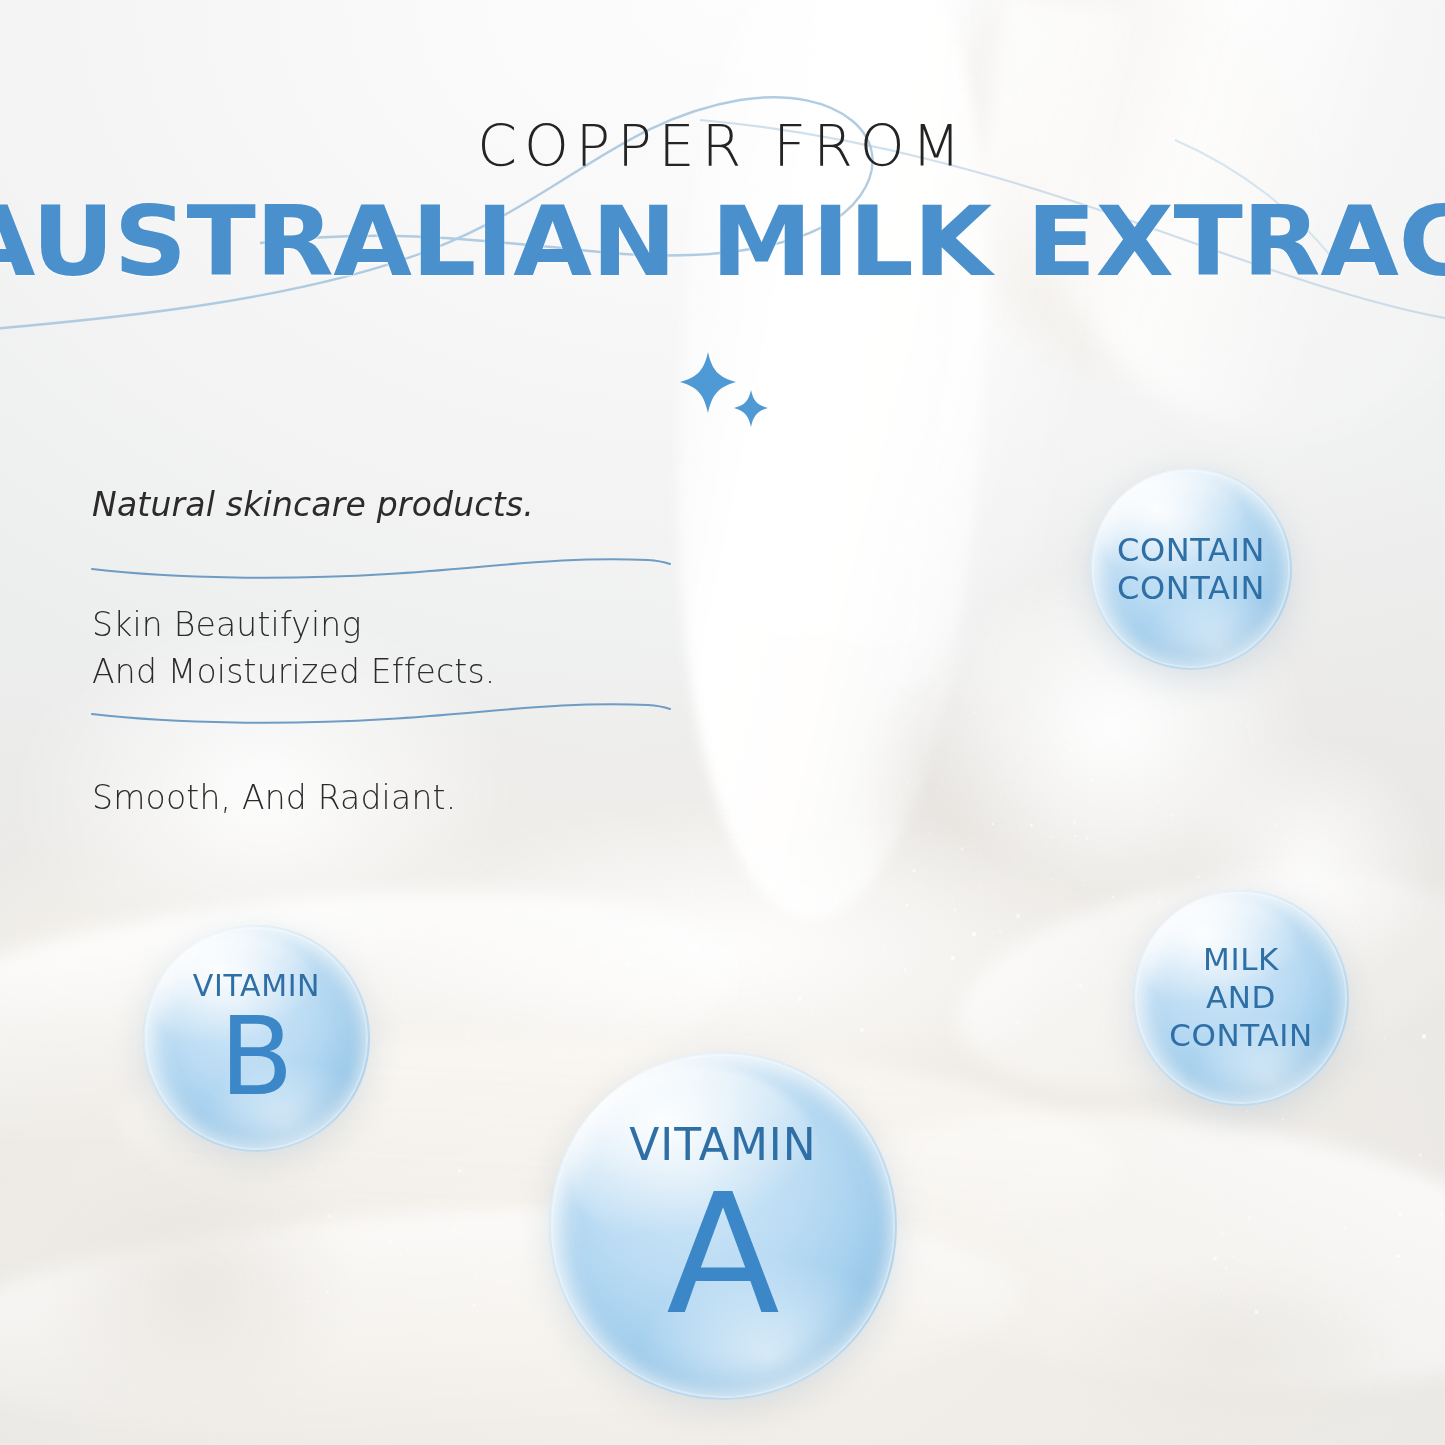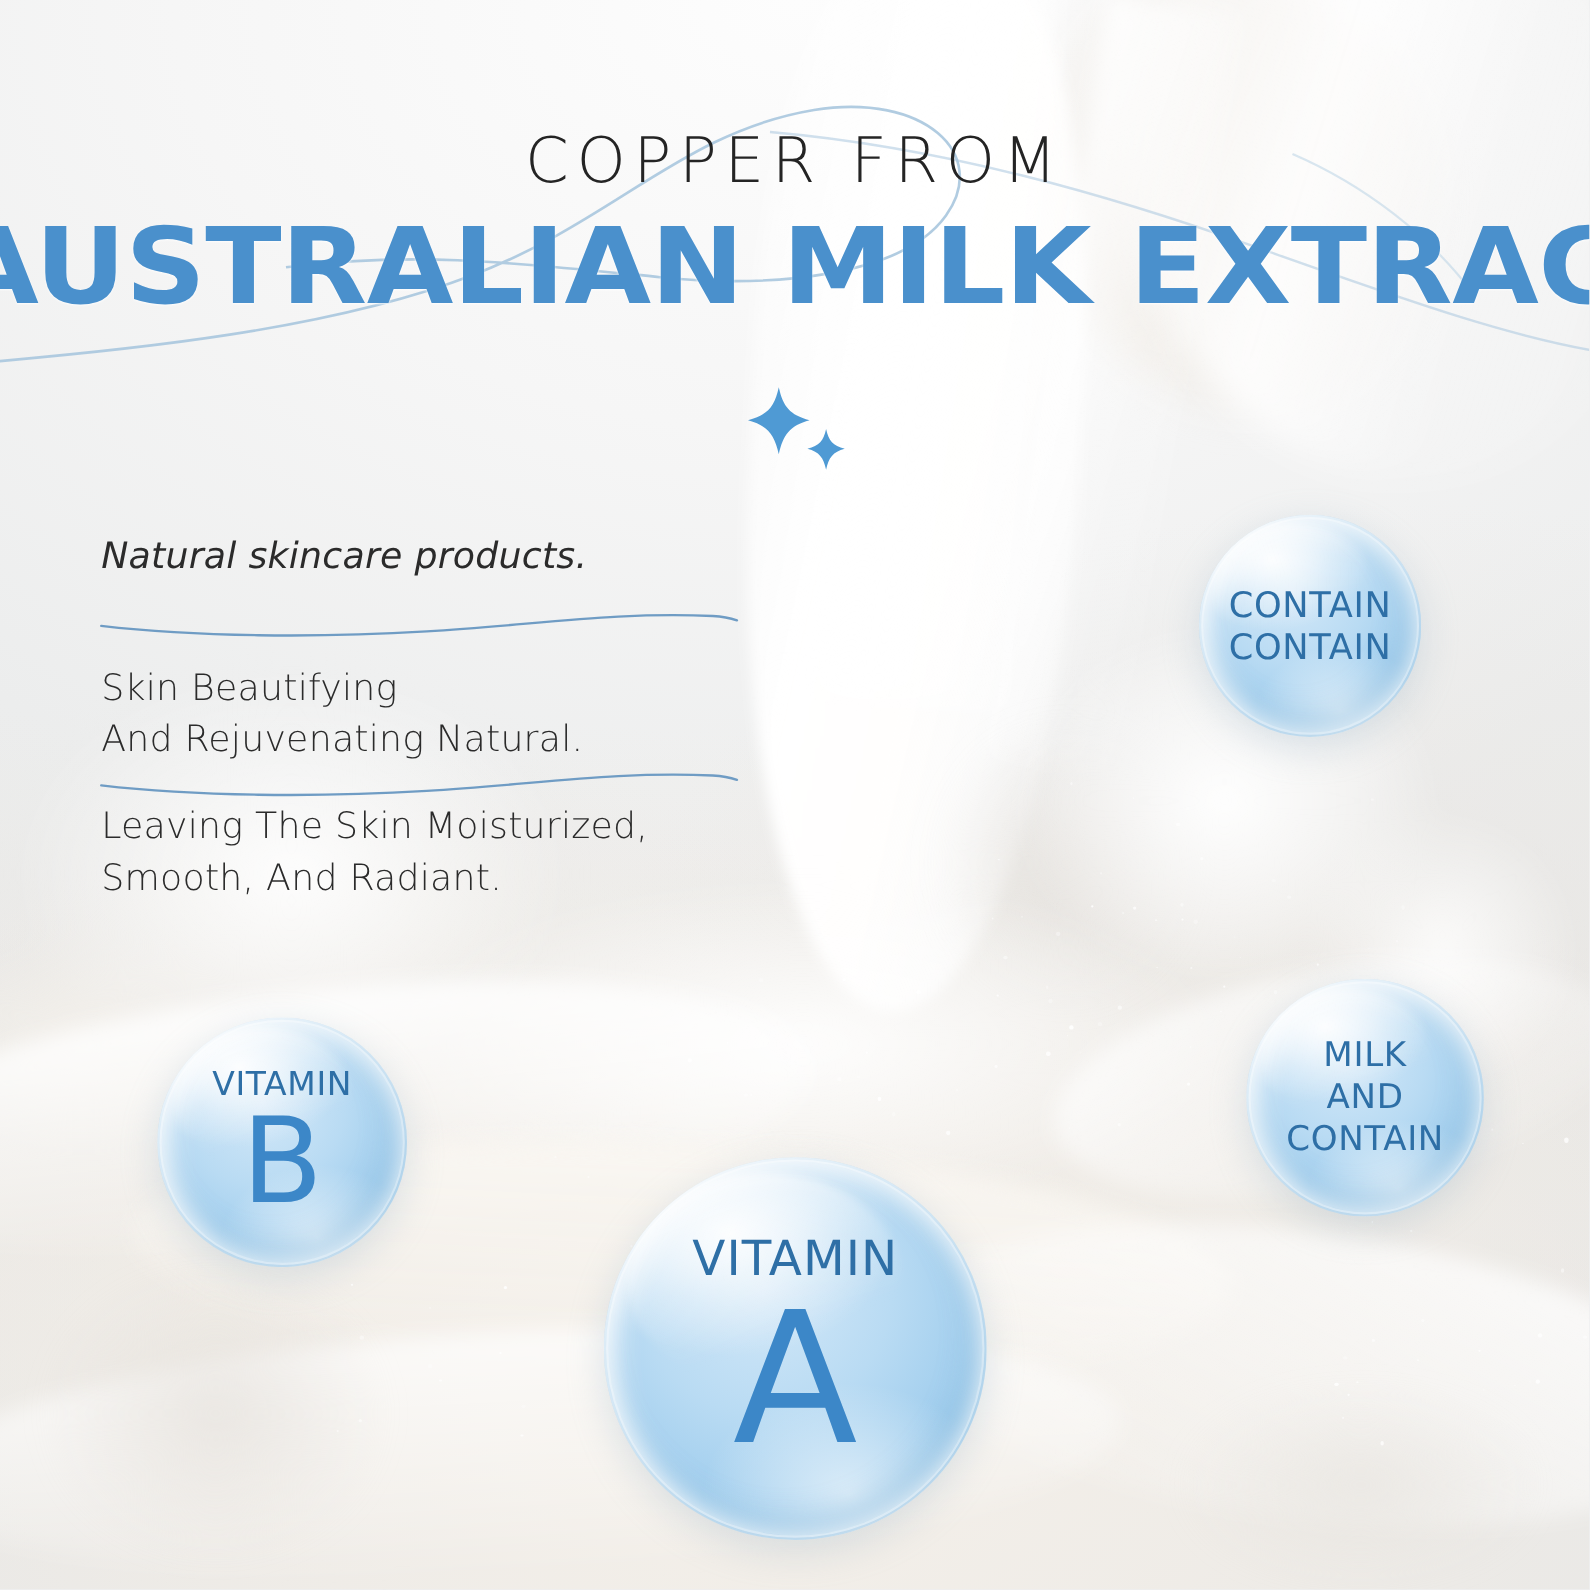--- a/index.html
+++ b/index.html
@@ -352,29 +352,29 @@
 
   <div class="copy">
     <p class="blk1">Natural skincare products.</p>
 
     <svg class="divider div1" viewBox="0 0 585 34" fill="none">
       <path d="M4 21 C 90 31, 200 32, 300 26 C 400 20, 470 8, 560 12 C 568 12.5, 576 14, 582 16" stroke="#6f9cc4" stroke-width="2.1" fill="none" stroke-linecap="round"></path>
     </svg>
 
     <p class="blk2">
       <span>Skin Beautifying</span><br>
-      <span>And Rejuvenating Natural.</span>
+      <span>And Moisturized Effects.</span>
     </p>
 
     <svg class="divider div2" viewBox="0 0 585 34" fill="none">
       <path d="M4 22 C 90 32, 200 33, 300 27 C 400 21, 470 9, 560 13 C 568 13.5, 576 15, 582 17" stroke="#6f9cc4" stroke-width="2.1" fill="none" stroke-linecap="round"></path>
     </svg>
 
     <p class="blk3">
-      <span>Leaving The Skin Moisturized,</span><br>
+      <br>
       <span>Smooth, And Radiant.</span>
     </p>
   </div>
 
   <div class="bubble" id="bub-proteins">
     <div class="txt bl-sm">
       <span>CONTAIN</span><br>
       <span>CONTAIN</span>
     </div>
   </div>

